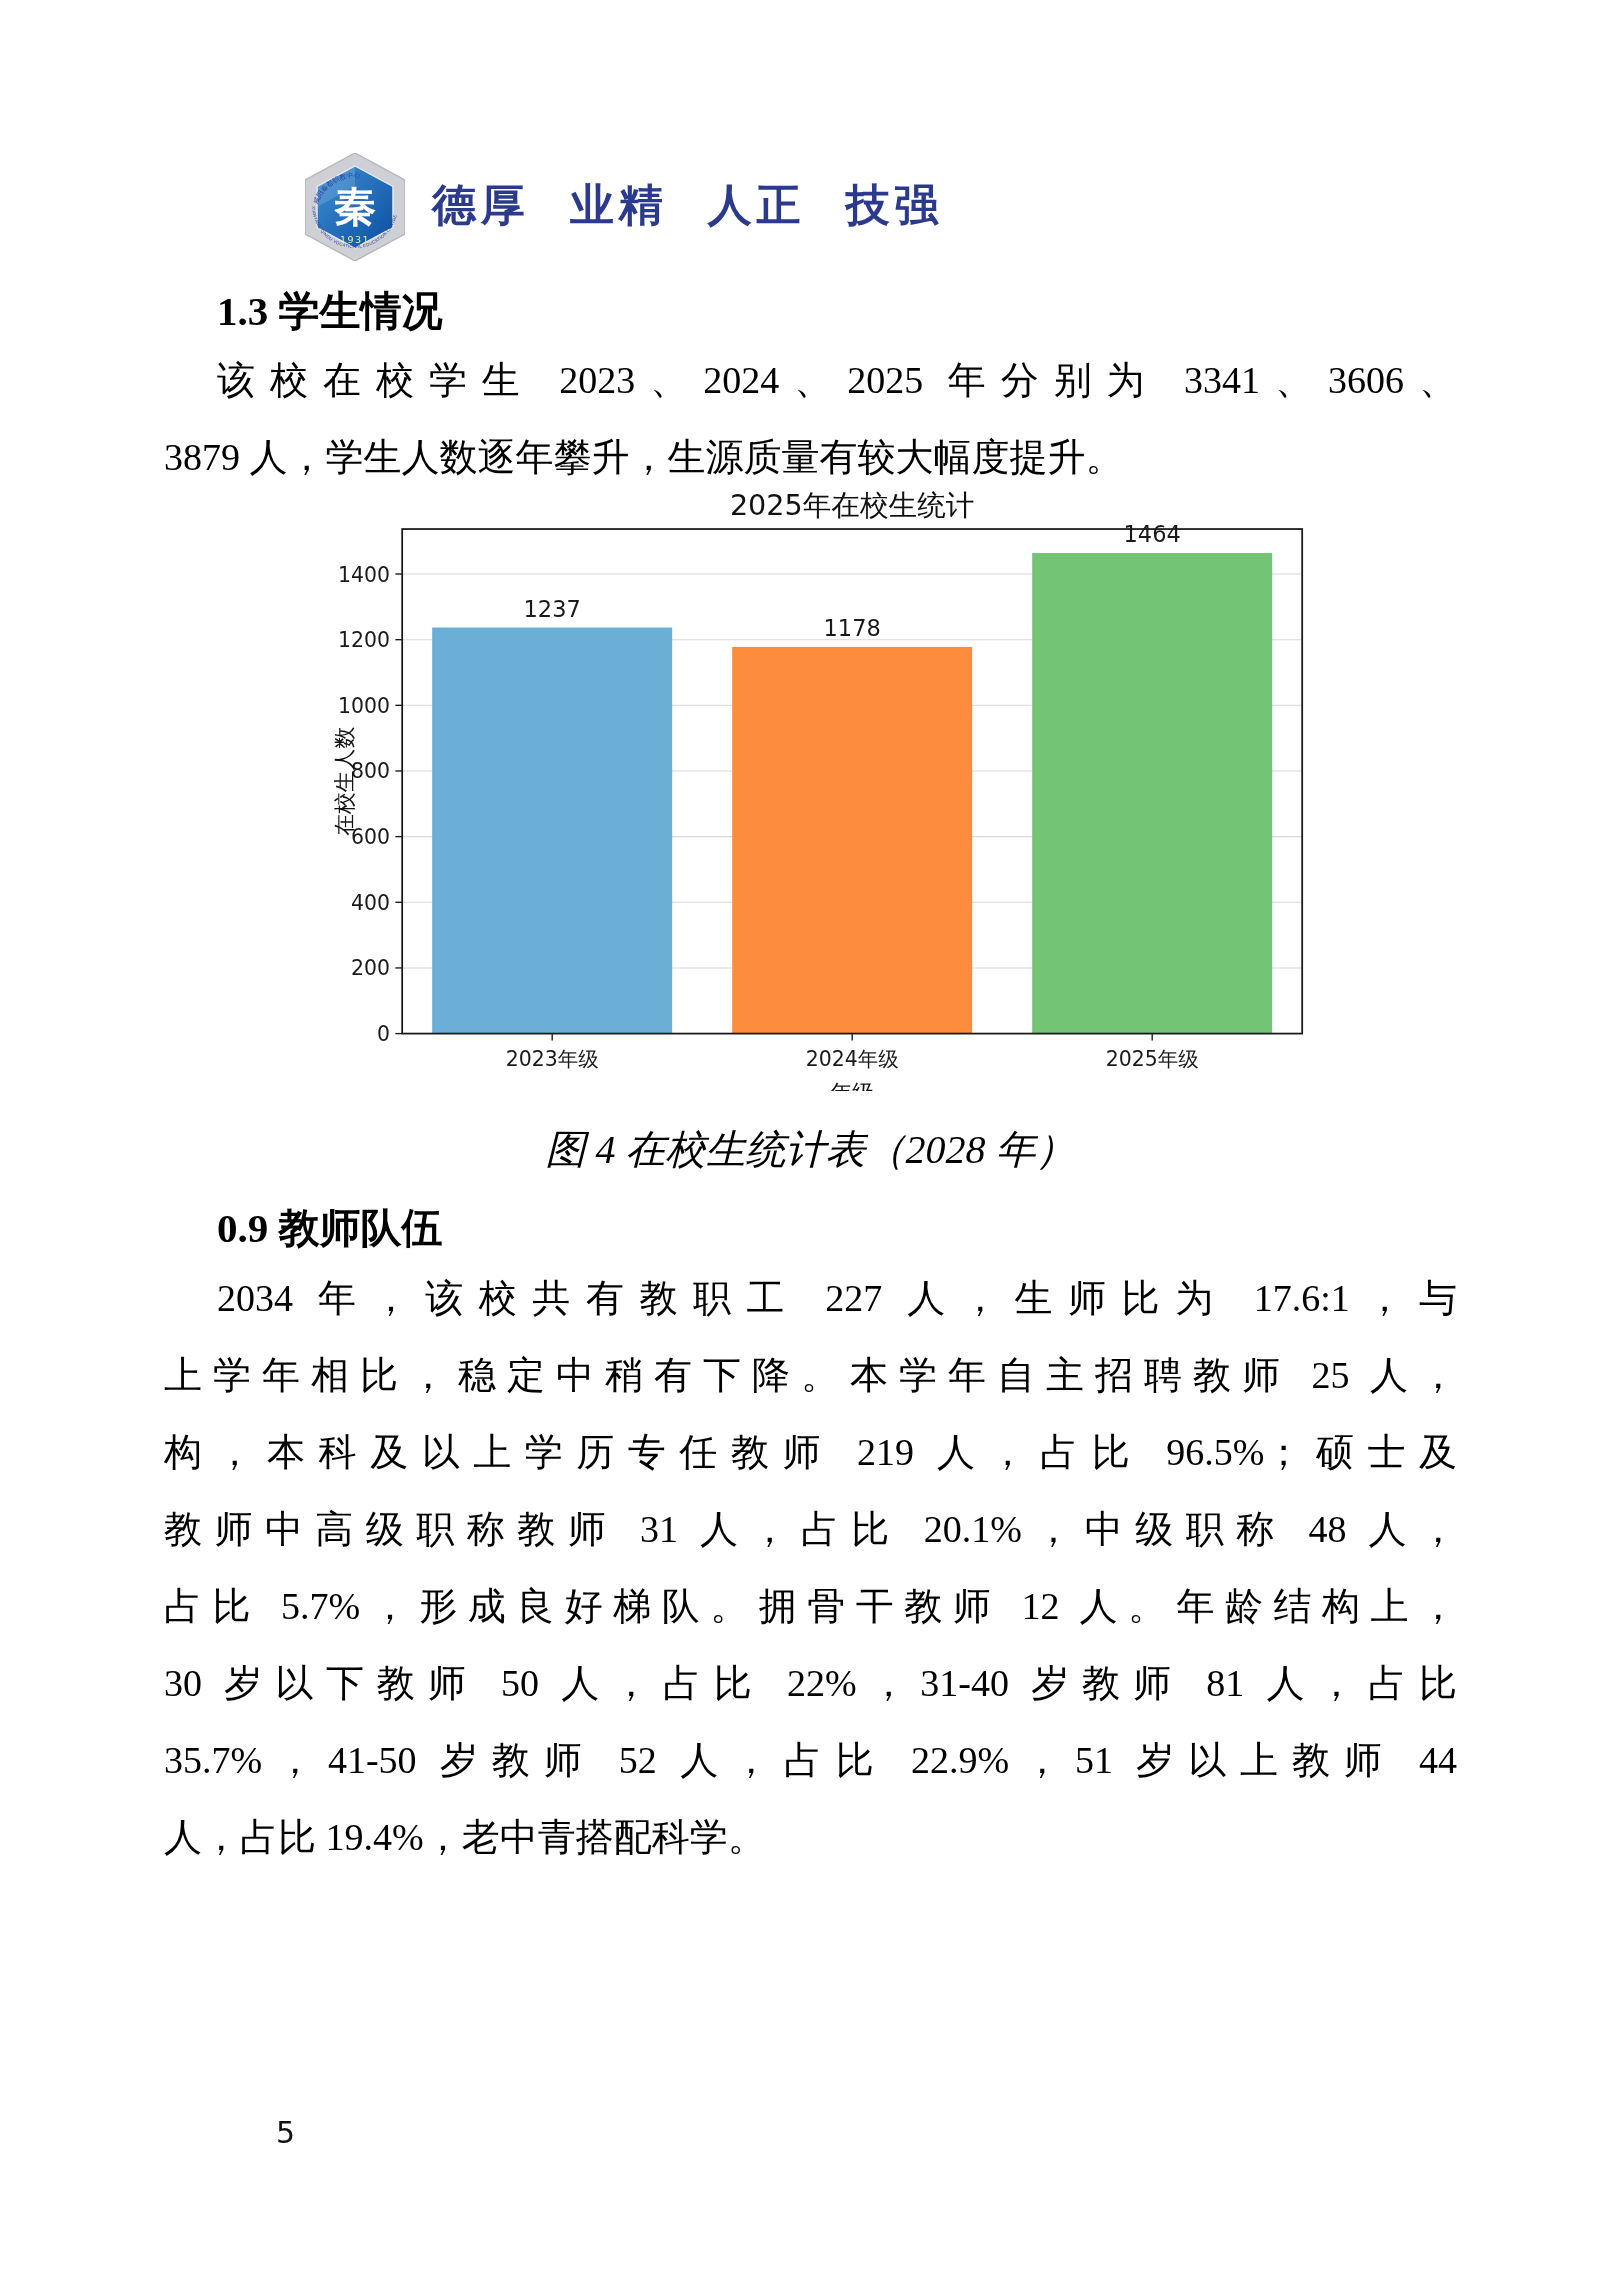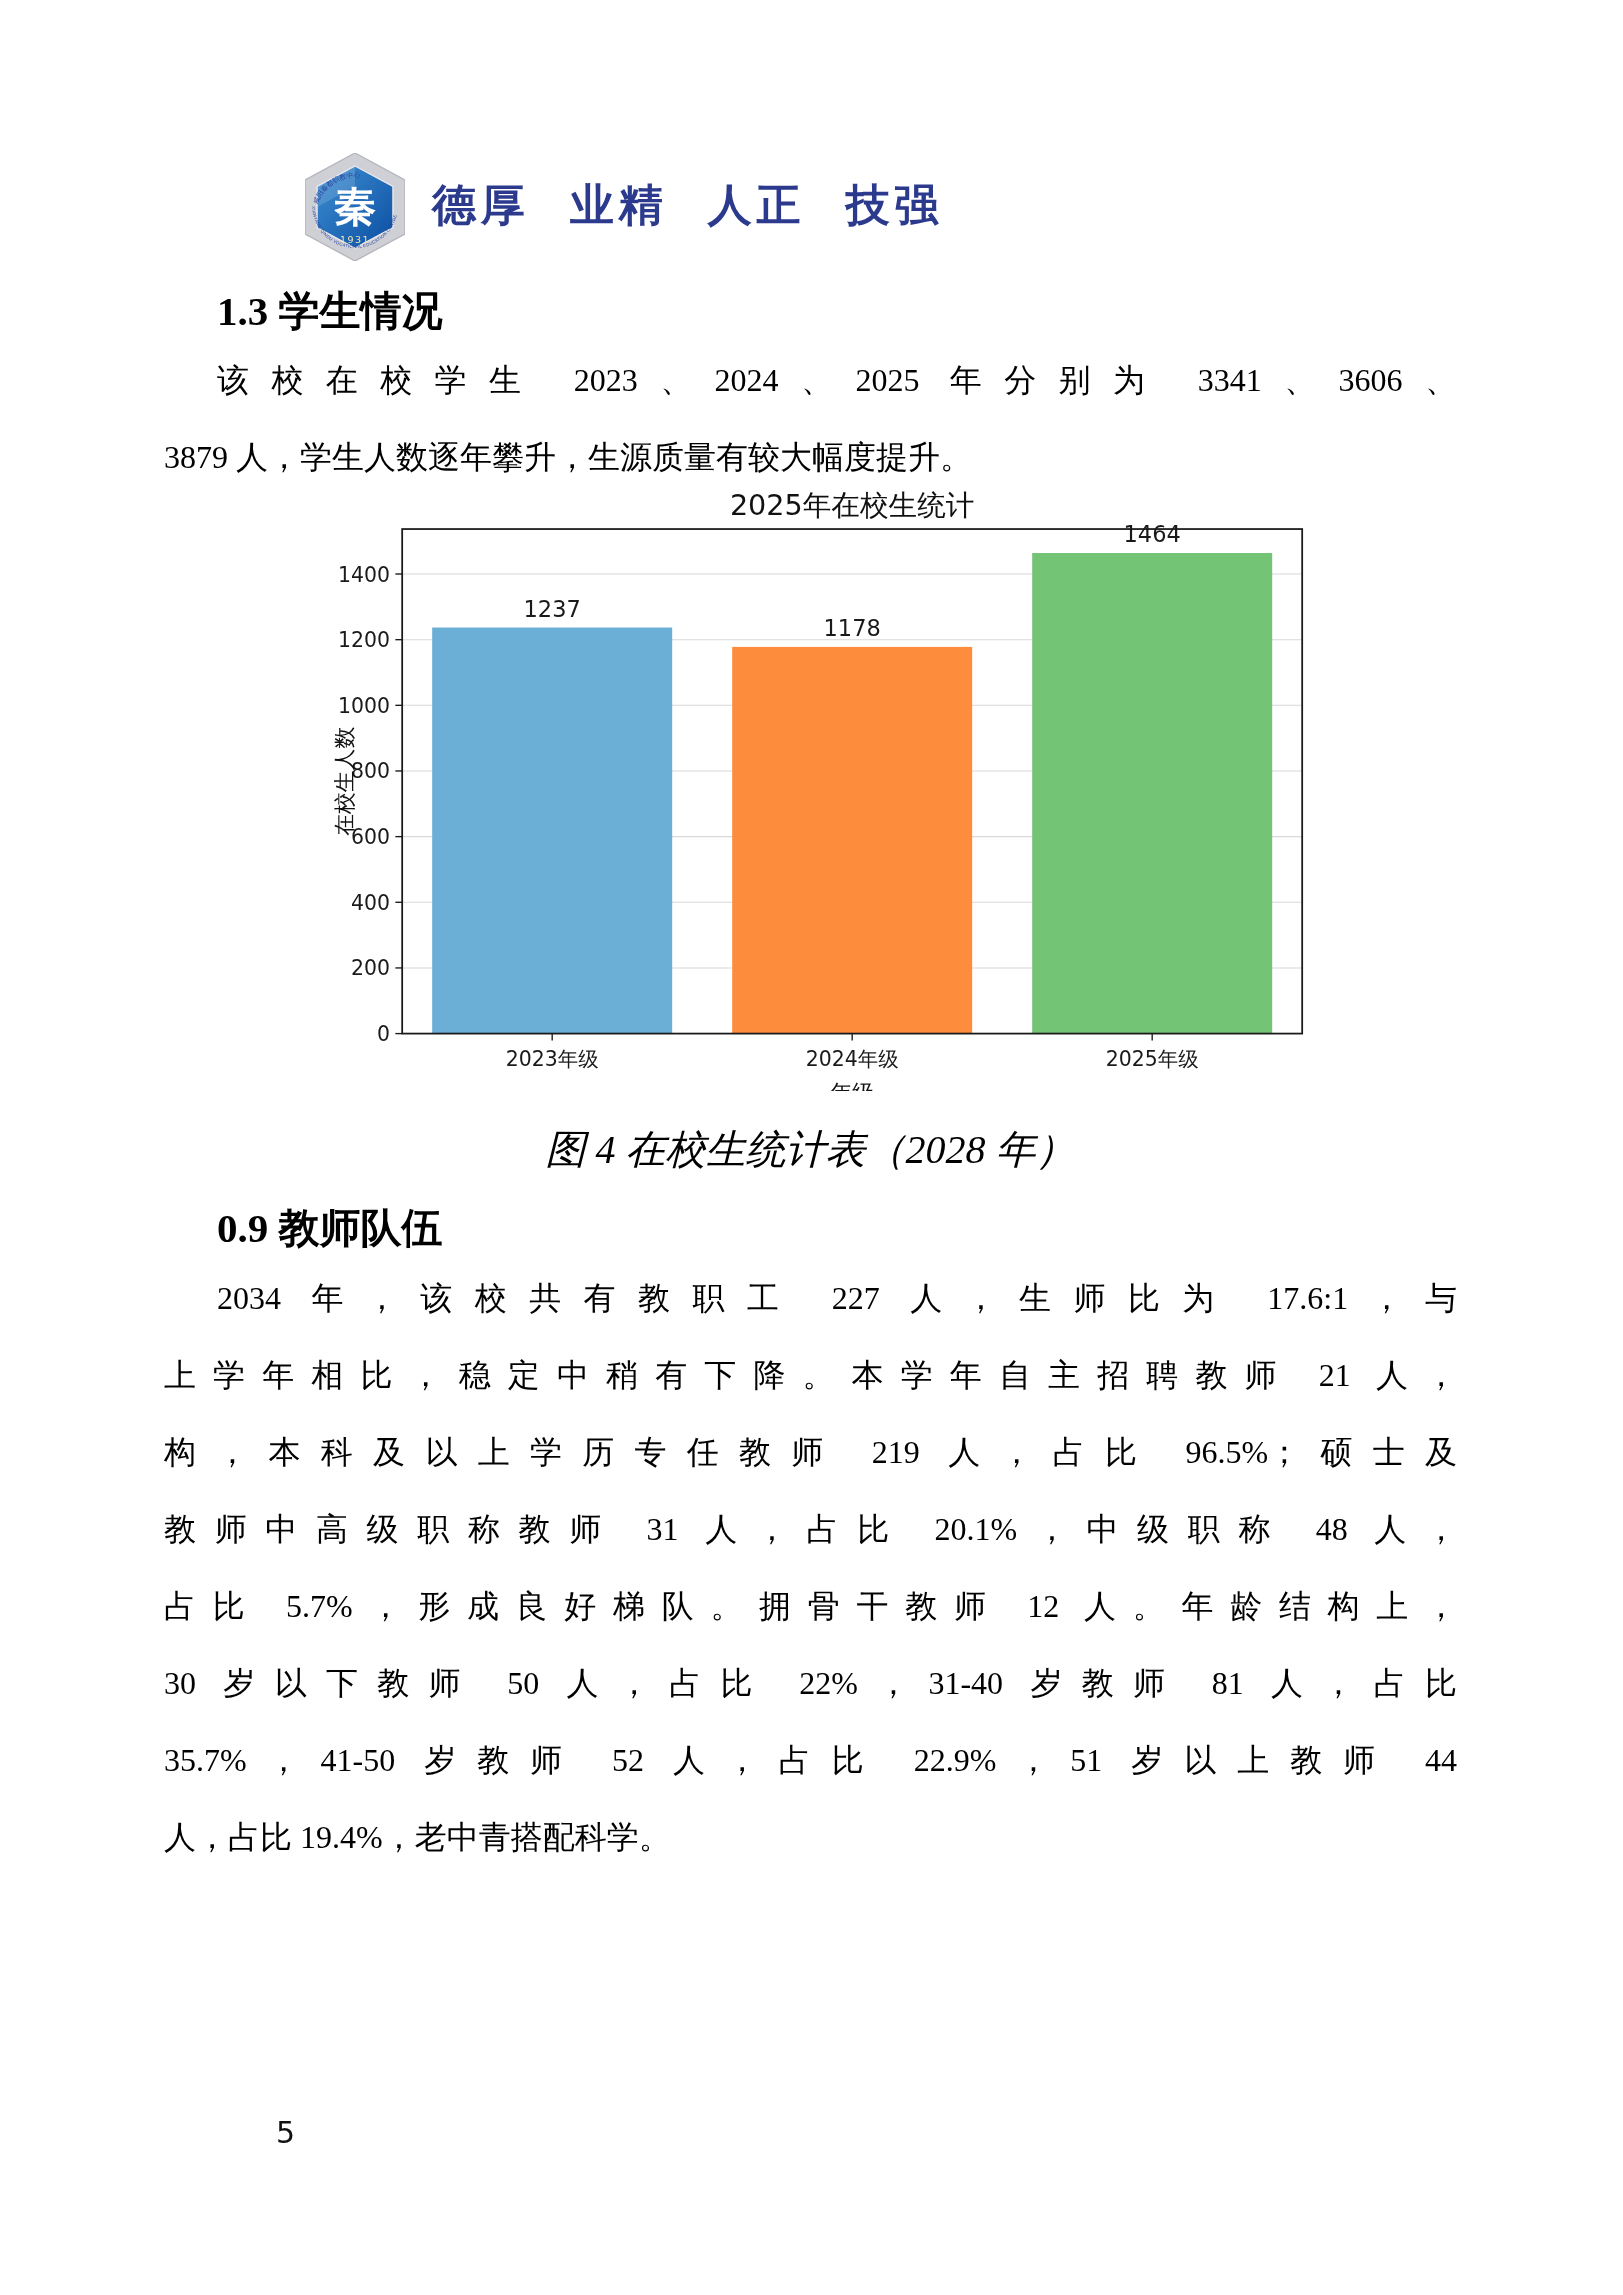--- a/index.html
+++ b/index.html
@@ -20,21 +20,21 @@
     position:absolute;left:164px;width:1293px;padding-left:53px;box-sizing:border-box;
     font-size:41px;font-weight:700;line-height:63px;height:63px;font-family:Liberation Serif, serif;
   }
   .h13{top:280px;}
   .h14{top:1197px;}
   
   .para{position:absolute;left:164px;width:1293px;}
   .p13{top:342px;}
   .p14{top:1260px;}
   .bodyline{
-    font-size:32px;line-height:77px;height:77px;white-space:normal;
+    font-size:38px;line-height:77px;height:77px;white-space:normal;
     text-align:justify;
   }
   .bodyline.fill{text-align-last:justify;}
   .bodyline.indent{text-indent:53px;}
   
   .chart-wrap{position:absolute;left:334px;top:488px;width:975px;height:603px;}
   
   .fig-caption{
     position:absolute;left:164px;top:1118px;width:1293px;height:63px;
     font-size:40px;line-height:63px;text-align:center;font-style:italic;
@@ -124,21 +124,21 @@
         <text x="760" y="898" text-anchor="middle" font-size="32" fill="#111" font-family="'DejaVu Sans','Liberation Sans',sans-serif">年级</text>
         <text x="0" y="0" text-anchor="middle" font-size="32" fill="#111" font-family="'DejaVu Sans','Liberation Sans',sans-serif" transform="translate(26,430) rotate(-90)">在校生人数</text>
       </svg>
   </div>
 
   <div class="fig-caption">图 4 在校生统计表（2028 年）</div>
 
   <div class="sec-heading h14">0.9 教师队伍</div>
   <div class="para p14">
       <div class="bodyline fill indent">2034 年，该校共有教职工 227 人，生师比为 17.6:1，与</div>
-      <div class="bodyline fill">上学年相比，稳定中稍有下降。本学年自主招聘教师 21 人，</div>
+      <div class="bodyline fill">上学年相比，稳定中稍有下降。本学年自主招聘教师 25 人，</div>
       <div class="bodyline fill">构，本科及以上学历专任教师 219 人，占比 96.5%；硕士及</div>
       <div class="bodyline fill">教师中高级职称教师 31 人，占比 20.1%，中级职称 48 人，</div>
       <div class="bodyline fill">占比 5.7%，形成良好梯队。拥骨干教师 12 人。年龄结构上，</div>
       <div class="bodyline fill">30 岁以下教师 50 人，占比 22%，31-40 岁教师 81 人，占比</div>
       <div class="bodyline fill">35.7%，41-50 岁教师 52 人，占比 22.9%，51 岁以上教师 44</div>
       <div class="bodyline">人，占比 19.4%，老中青搭配科学。</div>
     </div>
 
   <div class="page-number">5</div>
 

